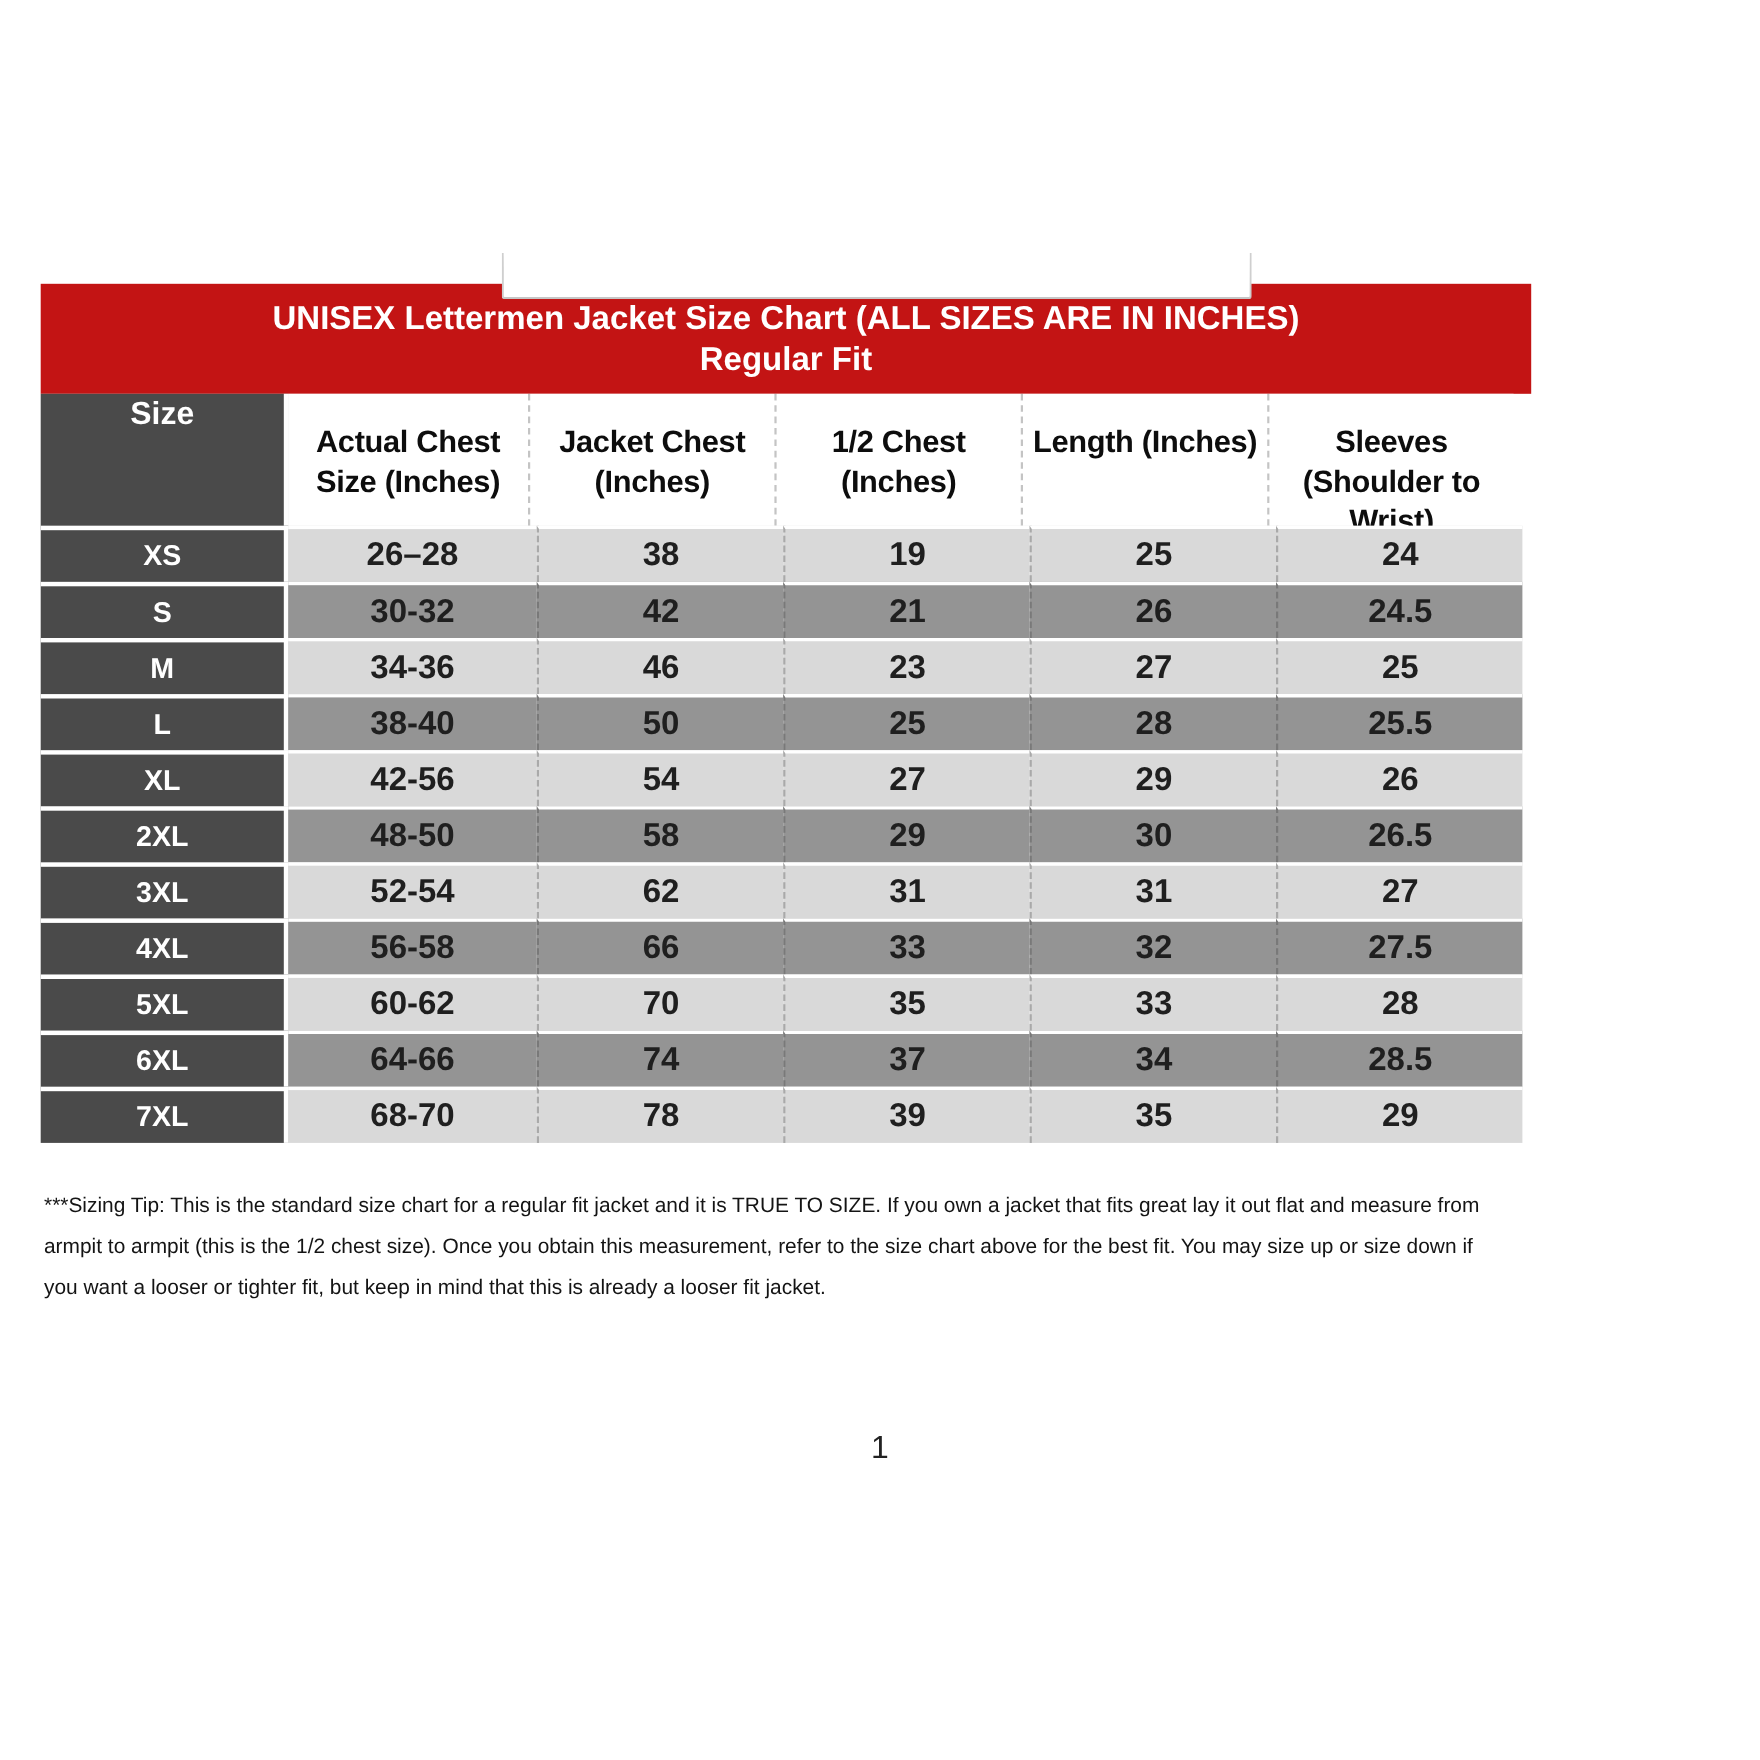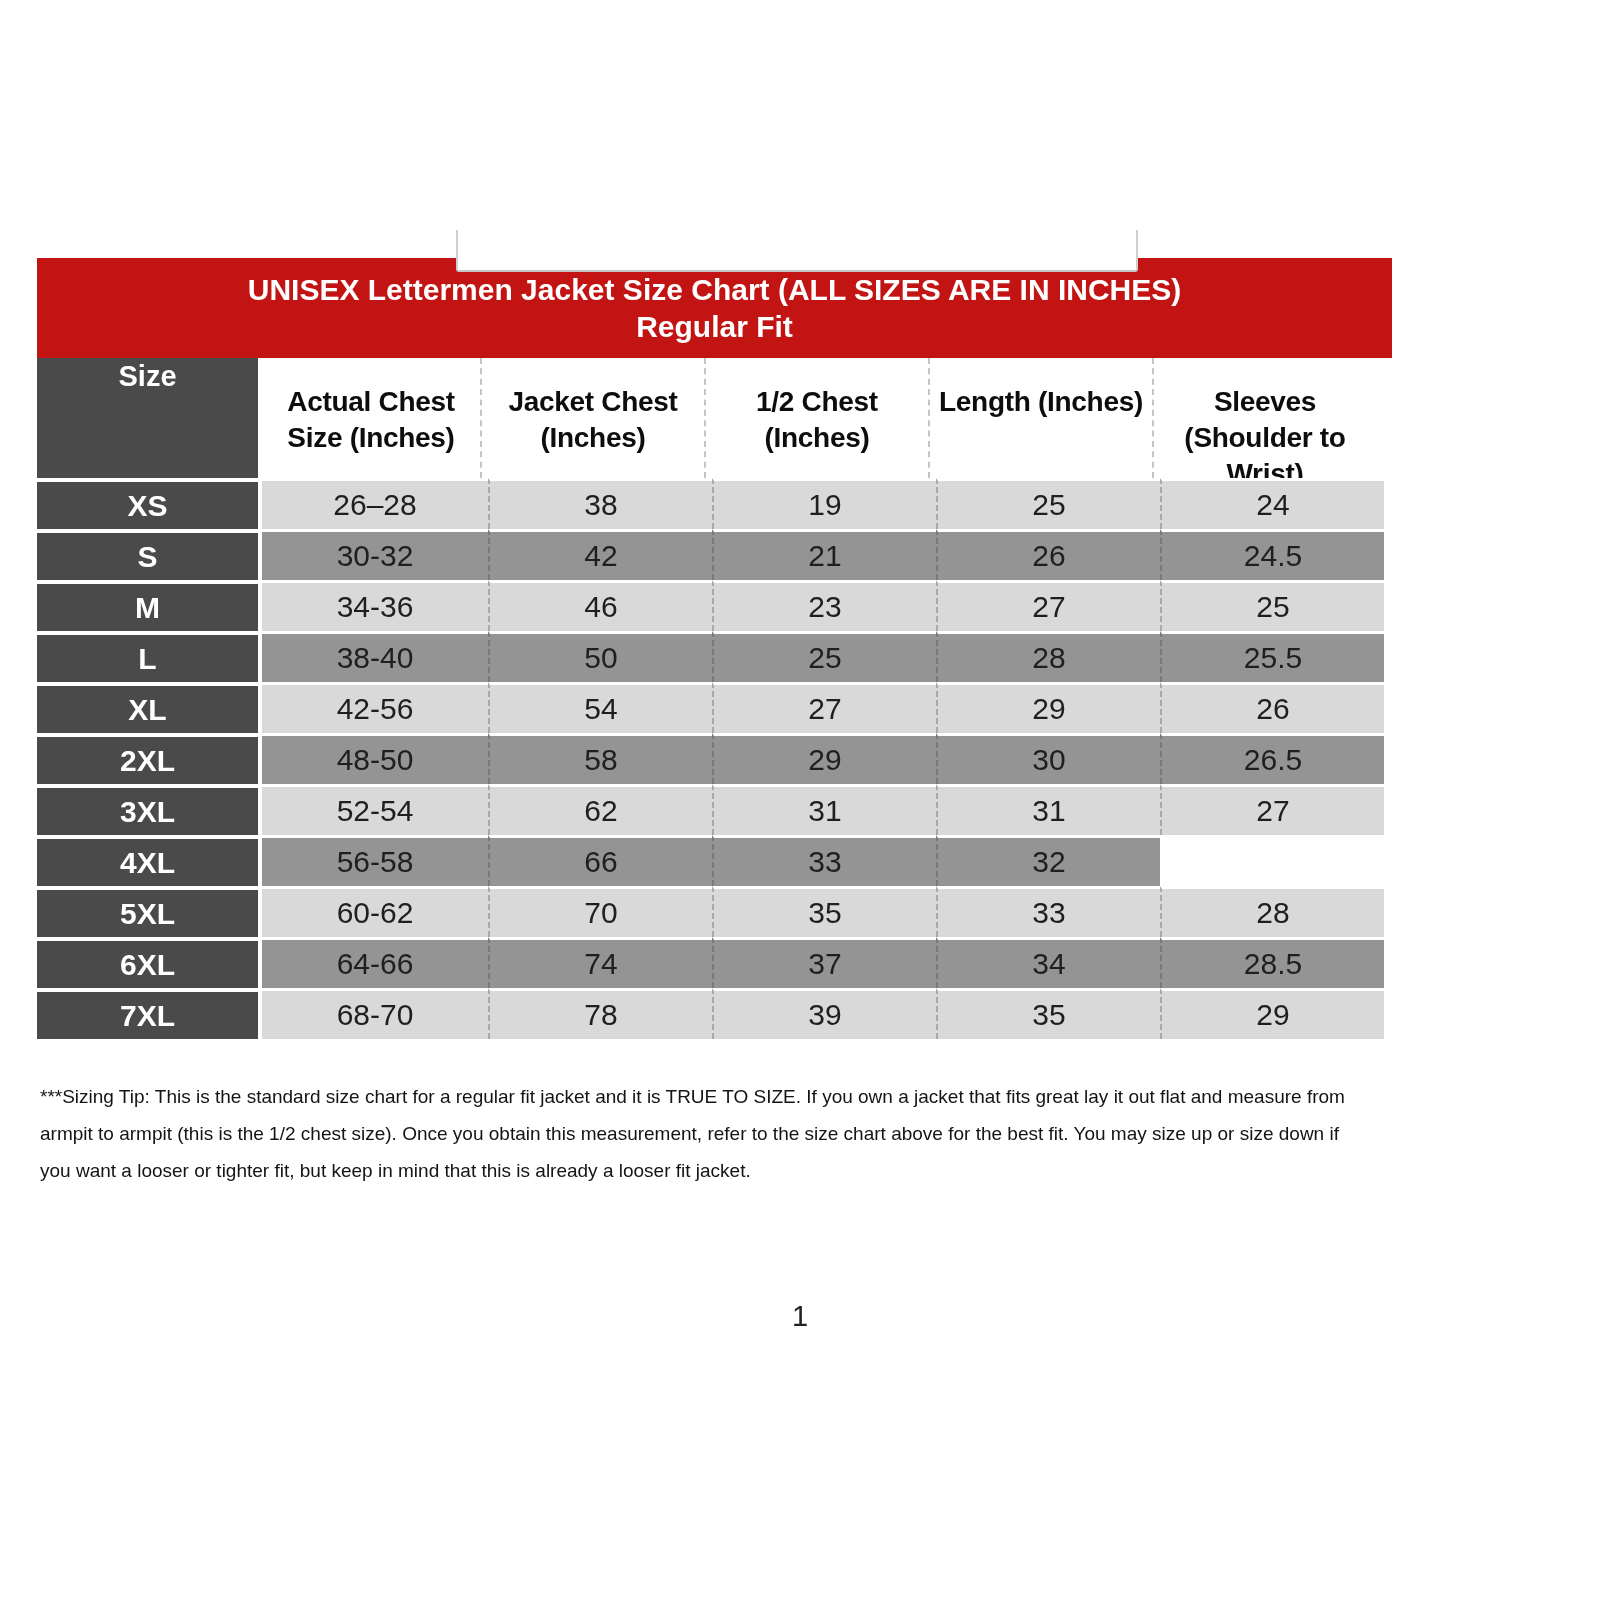--- a/index.html
+++ b/index.html
@@ -14,24 +14,24 @@
   
   .notch{position:absolute;left:456px;top:230px;width:682px;height:42px;background:#ffffff;
          border-left:2px solid #cfcfcf;border-right:2px solid #cfcfcf;border-bottom:2px solid #c6c6c6;
          border-radius:0 0 3px 3px;box-sizing:border-box;}
 
   
   .size-table{position:absolute;left:37px;top:358px;width:1355px;}
   .row{display:flex;height:51px;}
   .row.header{height:120px;}
   .cell{box-sizing:border-box;text-align:center;}
-  .c0{width:225px;background:#4a4a4a;color:#ffffff;font-weight:bold;font-size:30px;
+  .c0{width:225px;background:#4a4a4a;color:#ffffff;font-weight:bold;font-size:26px;
       border-right:4px solid #ffffff;border-top:4px solid #ffffff;line-height:47px;}
   .header .c0{border-top:none;line-height:36px;padding-top:0;font-size:29px;}
-  .c{width:226px;font-size:30px;color:#1f1f1f;border-top:3px solid #ffffff;line-height:48px;}
+  .c{width:226px;font-size:30px;color:#1f1f1f;border-top:3px solid #ffffff;line-height:48px;font-weight:bold;}
   .header .c{background:#ffffff;border-top:none;font-weight:bold;font-size:28px;line-height:36px;
              padding:26px 4px 0 4px;letter-spacing:-0.3px;color:#0d0d0d;width:218px;}
   .dash{border-left:2px dashed rgba(60,60,60,0.30);}
   .header .dash{width:216px;text-align:center;}
   .c.dash{width:224px;}
   .row.light .c{background:#d9d9d9;}
   .row.dark .c{background:#949494;}
   .nowrap{white-space:nowrap;}
 
   
@@ -126,20 +126,21 @@
       <div class="cell c dash">31</div>
       <div class="cell c dash">27</div>
     </div>
 
     <div class="row dark">
       <div class="cell c0">4XL</div>
       <div class="cell c">56-58</div>
       <div class="cell c dash">66</div>
       <div class="cell c dash">33</div>
       <div class="cell c dash">32</div>
+      <div class="cell c dash">27.5</div>
     </div>
 
     <div class="row light">
       <div class="cell c0">5XL</div>
       <div class="cell c">60-62</div>
       <div class="cell c dash">70</div>
       <div class="cell c dash">35</div>
       <div class="cell c dash">33</div>
       <div class="cell c dash">28</div>
     </div>

